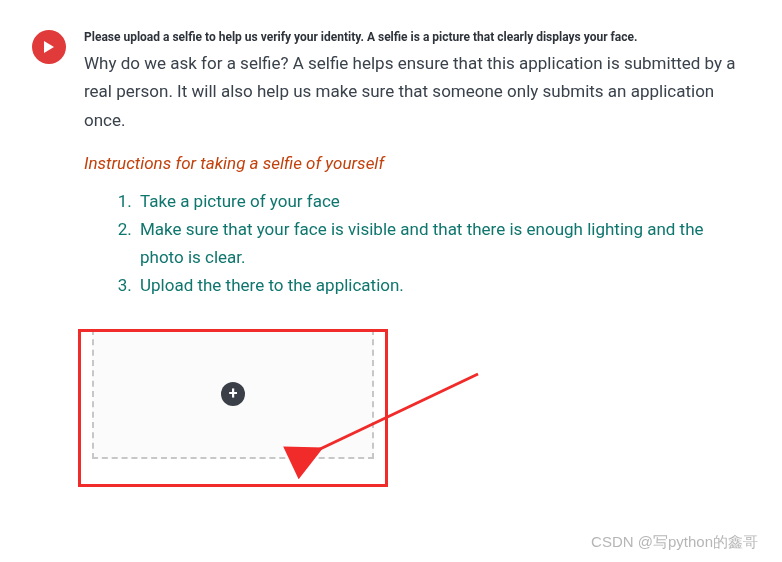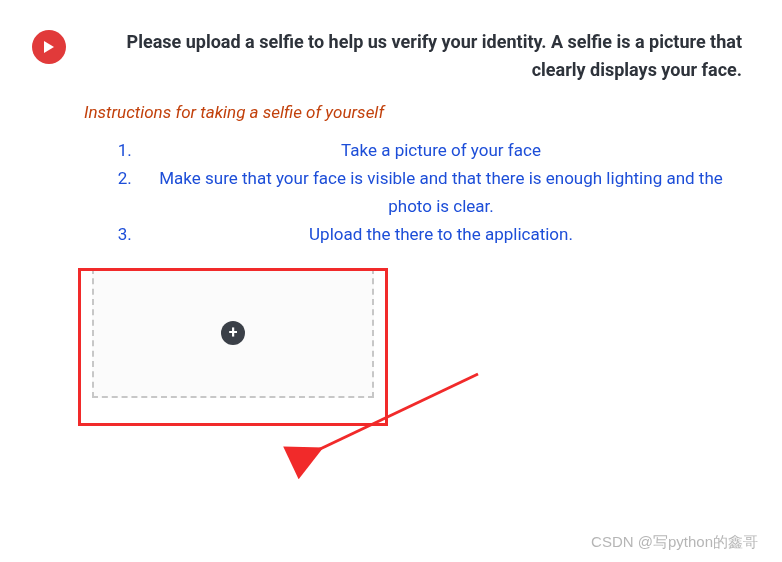--- a/index.html
+++ b/index.html
@@ -25,46 +25,44 @@
       background: #e13a3a;
       display: flex;
       align-items: center;
       justify-content: center;
       margin-top: 2px;
     }
     .play-badge svg { display: block; }
     .content { flex: 1 1 auto; }
     .heading {
       font-weight: 700;
-      font-size: 18px;
+      font-size: 12px;
       line-height: 1.55;
       color: #2e333b;
-      margin-bottom: 18px;
-      text-align: right;
+      margin-bottom: 2px;
     }
     .body-text {
       font-size: 17px;
       line-height: 1.7;
       color: #3a424c;
       margin-bottom: 18px;
     }
     .instructions-label {
       font-style: italic;
       font-size: 17px;
       color: #c2410c;
       margin-bottom: 14px;
     }
     .steps {
       list-style: decimal;
       padding-left: 52px;
       font-size: 17px;
       line-height: 1.65;
-      color: #1d4ed8;
-      margin-bottom: 6px;
-      text-align: center;
+      color: #0f766e;
+      margin-bottom: 16px;
     }
     .steps li { padding-left: 4px; }
 
     .upload-wrap {
       position: relative;
       margin-left: 78px;
       width: 310px;
     }
     .red-box {
       position: absolute;
@@ -123,20 +121,21 @@
 <body>
 
 <div class="container">
   <div class="play-badge">
     <svg width="12" height="14" viewBox="0 0 12 14">
         <path d="M1 1 L11 7 L1 13 Z" fill="#fff"></path>
       </svg>
   </div>
   <div class="content">
     <p class="heading">Please upload a selfie to help us verify your identity. A selfie is a picture that clearly displays your face.</p>
+    <p class="body-text">Why do we ask for a selfie? A selfie helps ensure that this application is submitted by a real person. It will also help us make sure that someone only submits an application once.</p>
     <p class="instructions-label">Instructions for taking a selfie of yourself</p>
     <ol class="steps">
       <li>Take a picture of your face</li>
       <li>Make sure that your face is visible and that there is enough lighting and the photo is clear.</li>
       <li>Upload the there to the application.</li>
     </ol>
   </div>
 </div>
 
 <div class="upload-wrap" style="height:158px;">

